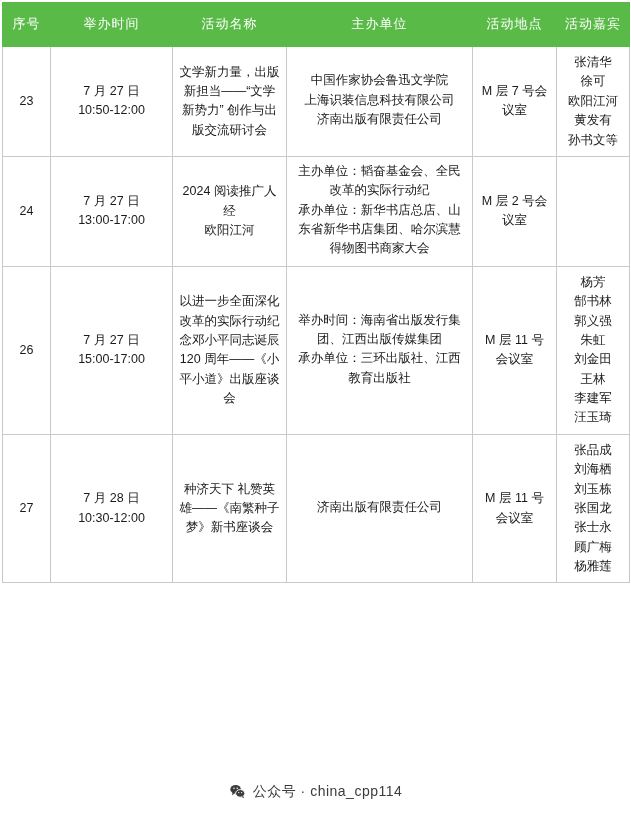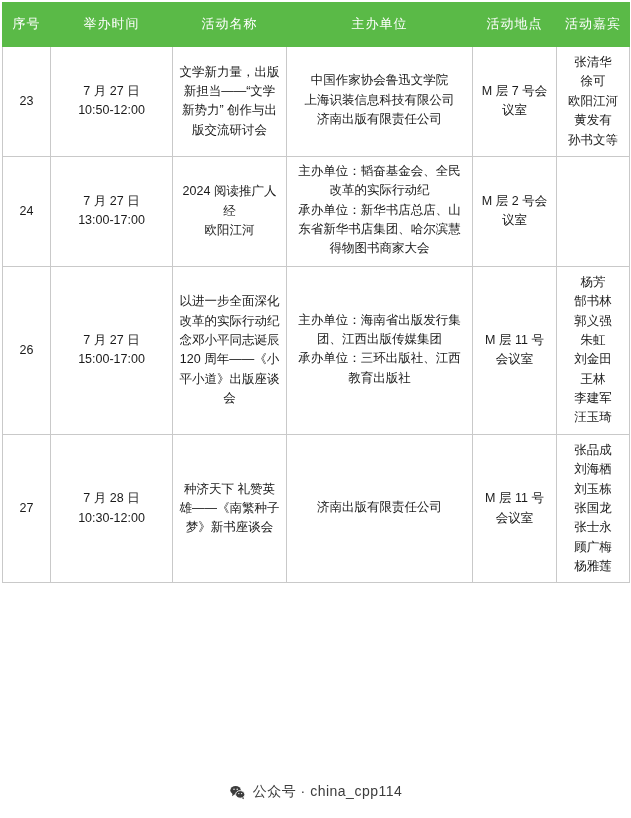--- a/index.html
+++ b/index.html
@@ -93,21 +93,21 @@
     right: 0;
     bottom: 0;
     height: 56px;
     display: flex;
     align-items: center;
     justify-content: center;
     background: #ffffff;
   }
   .footer-inner {
     display: flex;
-    align-items: center;
+    align-items: flex-start;
     gap: 7px;
     font-size: 14px;
     color: #3c3c3c;
     letter-spacing: 0.5px;
   }
   .wechat-icon {
     width: 17px;
     height: 17px;
     display: inline-block;
     position: relative;
@@ -207,21 +207,21 @@
         </td>
         <td class="name">
           <span class="cellline">以进一步全面深化</span>
           <span class="cellline">改革的实际行动纪</span>
           <span class="cellline">念邓小平同志诞辰</span>
           <span class="cellline">120 周年——《小</span>
           <span class="cellline">平小道》出版座谈</span>
           <span class="cellline">会</span>
         </td>
         <td class="org">
-          <span class="cellline">主办单位：海南省出版发行集</span>
+          <span class="cellline">举办时间：海南省出版发行集</span>
           <span class="cellline">团、江西出版传媒集团</span>
           <span class="cellline">承办单位：三环出版社、江西</span>
           <span class="cellline">教育出版社</span>
         </td>
         <td class="place">
           <span class="cellline">M 层 11 号</span>
           <span class="cellline">会议室</span>
         </td>
         <td class="guest">
           <span class="cellline">杨芳</span>

